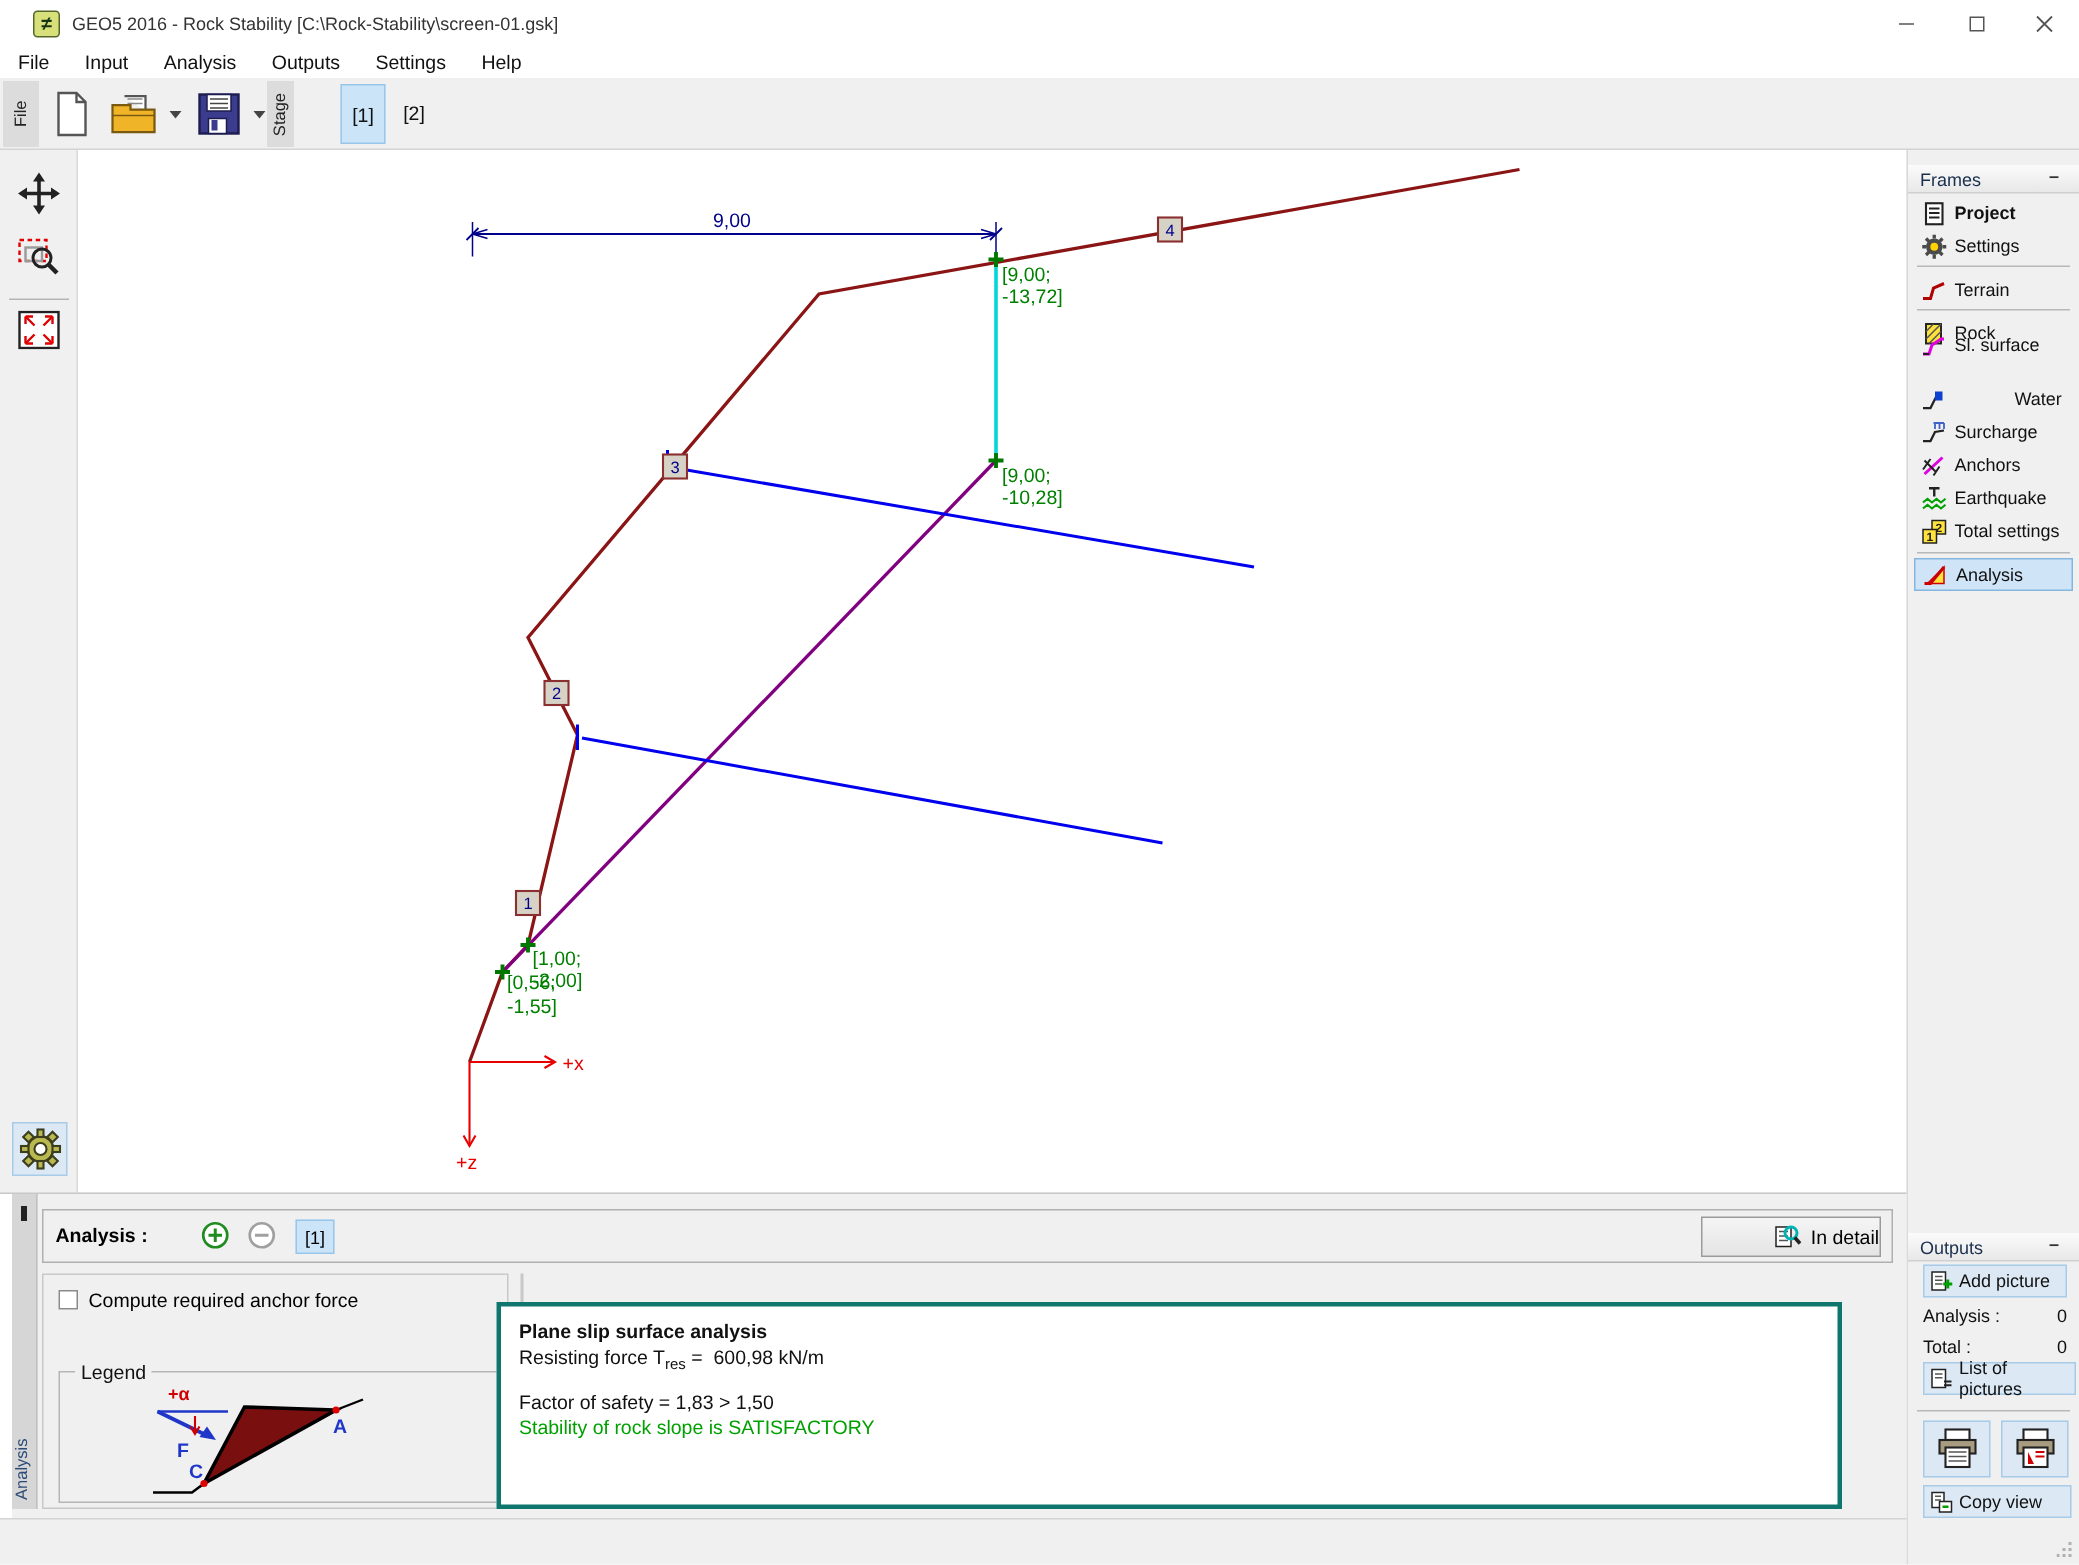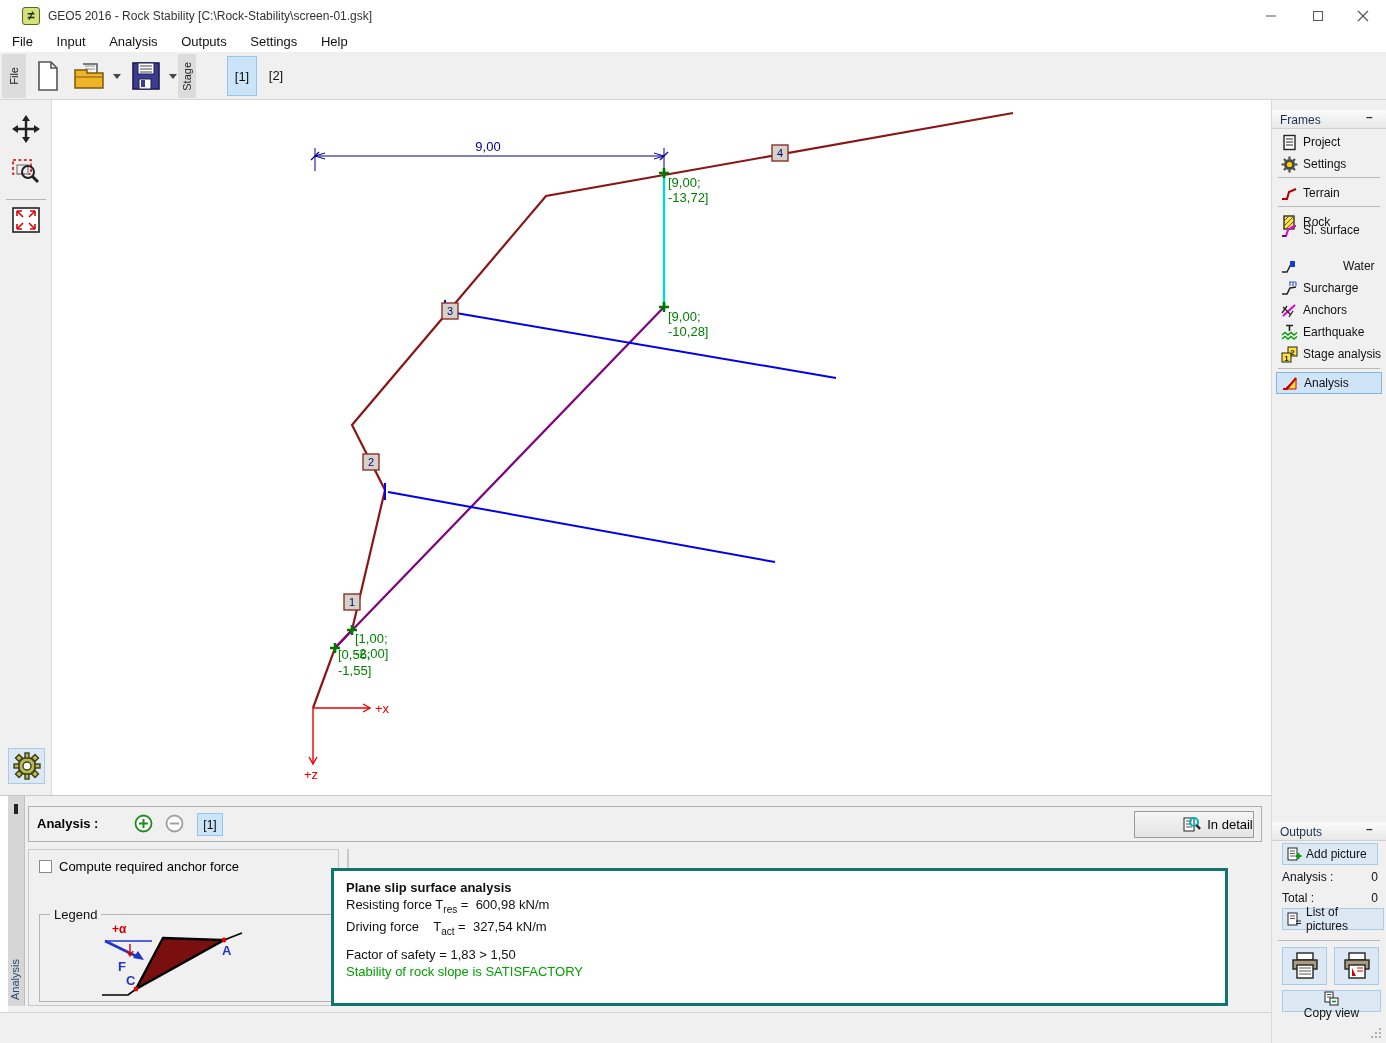--- a/index.html
+++ b/index.html
@@ -284,21 +284,21 @@
     <text x="252" y="679" font-size="13" fill="#e80000">+z</text>
   </svg>
 </div>
 
 <div class="right-panel">
 
   <div class="panel-header" style="top:10px;">
     <span>Frames</span>
     <span class="panel-min">–</span>
   </div>
-  <div class="frame-item" style="top:31px;">
+  <div class="frame-item" style="top:31px;font-weight:bold;">
     <svg class="ficon" viewBox="0 0 17 17">
         <rect x="3" y="1.5" width="11" height="14" fill="#fff" stroke="#222" stroke-width="1.4"></rect>
         <path d="M5,5 h7 M5,8 h7 M5,11 h7" stroke="#222" stroke-width="1.2"></path>
       </svg>
     <span>Project</span>
   </div>
   <div class="frame-item" style="top:53px;">
     <svg class="ficon" viewBox="0 0 17 17">
         <circle cx="8.5" cy="8.5" r="5.5" fill="#4a4a4a"></circle>
         <g stroke="#4a4a4a" stroke-width="2.2">
@@ -358,21 +358,21 @@
       </svg>
     <span>Earthquake</span>
   </div>
   <div class="frame-item" style="top:243px;">
     <svg class="ficon" viewBox="0 0 17 17">
         <rect x="7" y="1" width="9" height="9" fill="#ffe23c" stroke="#222"></rect>
         <text x="11.5" y="8.6" font-size="8" text-anchor="middle" fill="#222" font-weight="bold">2</text>
         <rect x="1" y="7" width="9" height="9" fill="#ffe23c" stroke="#222"></rect>
         <text x="5.5" y="14.6" font-size="8" text-anchor="middle" fill="#222" font-weight="bold">1</text>
       </svg>
-    <span>Stage analysis</span>
+    <span>Total settings</span>
   </div>
   <div class="frame-sep" style="top:268px;"></div>
   <div class="frame-item selected" style="top:272px;">
     <svg class="ficon" viewBox="0 0 17 17">
         <polygon points="3,14 14,3 14,14" fill="#ffe23c" stroke="#cc0000" stroke-width="1"></polygon>
         <path d="M1,14 L5,14 L14,3" fill="none" stroke="#cc0000" stroke-width="2"></path>
       </svg>
     <span>Analysis</span>
   </div>
 
@@ -415,21 +415,21 @@
   </div>
   <div class="out-btn" style="left:62px; top:847px; width:45px; height:38px; justify-content:center;">
     <svg width="30" height="30" viewBox="0 0 30 30">
       <rect x="7" y="2" width="16" height="7" fill="#fff" stroke="#222" stroke-width="1.4"></rect>
       <rect x="3" y="9" width="24" height="9" fill="#a89c80" stroke="#222" stroke-width="1.4"></rect>
       <rect x="7" y="14" width="16" height="13" fill="#fff" stroke="#222" stroke-width="1.4"></rect>
       <path d="M10,17 L14,25 L10,25 Z" fill="#d00000"></path>
         <path d="M15,17 h6 M15,20 h6" stroke="#d00000" stroke-width="1.2"></path>
     </svg>
   </div>
-  <div class="out-btn" style="left:10px; top:890px; width:99px; height:22px;flex-direction:column;">
+  <div class="out-btn" style="left:10px; top:890px; width:99px; height:22px;">
     <svg class="oicon" width="15" height="15" viewBox="0 0 15 15">
         <rect x="1" y="1" width="8" height="10" fill="#fff" stroke="#222"></rect>
         <path d="M3,3.5 h4 M3,6 h4" stroke="#555" stroke-width="1"></path>
         <rect x="6" y="7" width="8" height="7" fill="#fff" stroke="#222"></rect>
         <path d="M8,10.5 h4" stroke="#00a000" stroke-width="1.6"></path>
       </svg>
     <span>Copy view</span>
   </div>
   <svg class="grip" width="12" height="12">
     <g fill="#b0b0b0">
@@ -498,20 +498,19 @@
         <text x="182" y="40" font-size="13" font-weight="bold" fill="#2036c8">A</text>
         <text x="86" y="70" font-size="13" font-weight="bold" fill="#2036c8">C</text>
       </svg>
     </div>
   </div>
   <div class="vsep"></div>
 
   <div class="results-box">
     <div class="rline rtitle">Plane slip surface analysis</div>
     <div class="rline"><span>Resisting force T</span><sub>res</sub><span> =  600,98 kN/m</span></div>
-    <div class="rline"><span>Driving force    T</span><sub>act</sub><span> =  327,54 kN/m</span></div>
     <div class="rgap"></div>
     <div class="rline">Factor of safety = 1,83 &gt; 1,50</div>
     <div class="rline verdict">Stability of rock slope is SATISFACTORY</div>
   </div>
 </div>
 
 <div class="statusbar"></div>
 
 </body></html>

